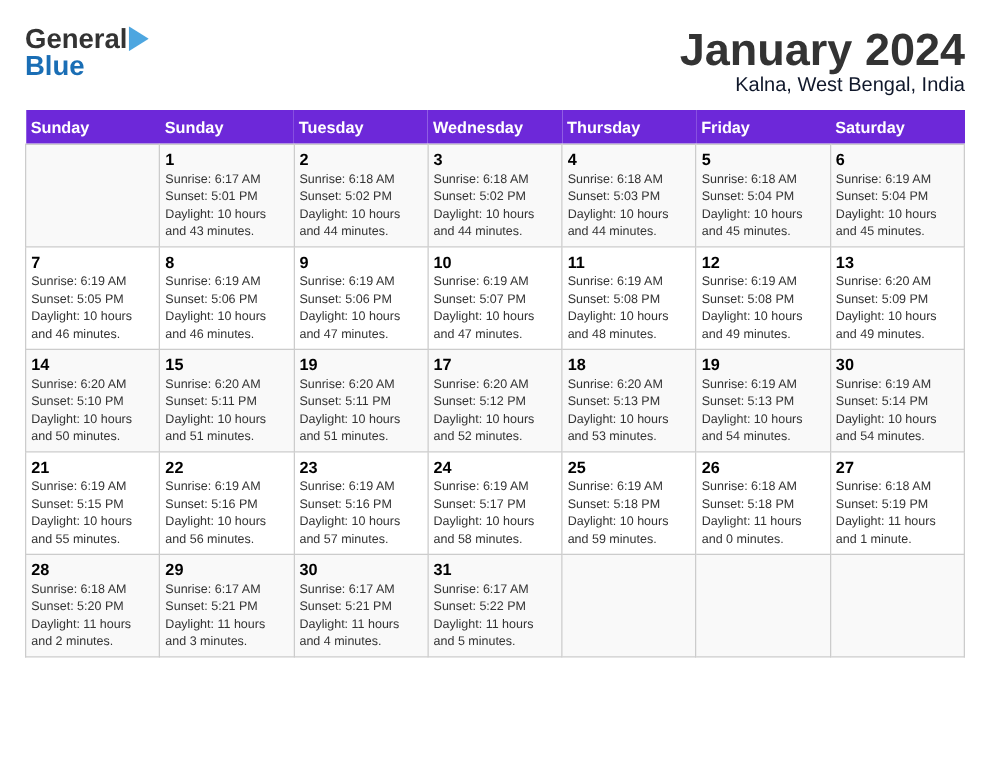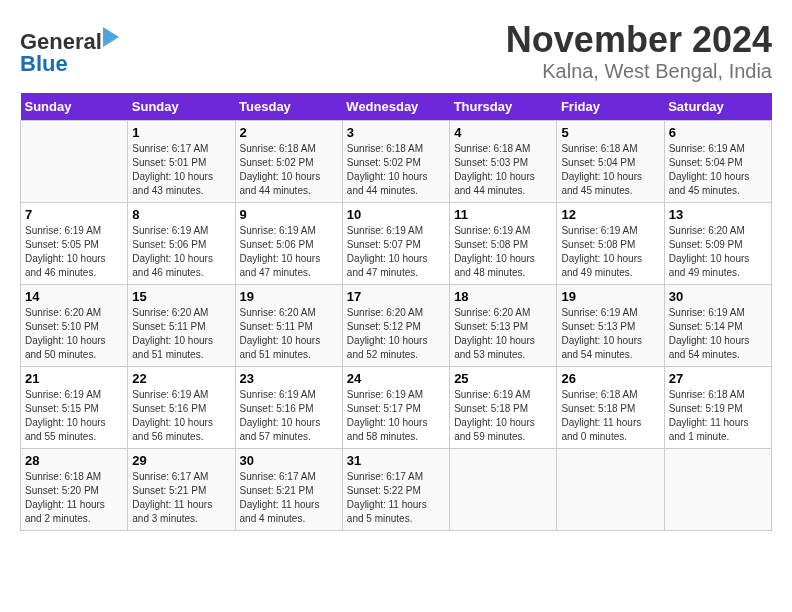--- a/index.html
+++ b/index.html
@@ -24,23 +24,23 @@
     .title-area {
       text-align: right;
     }
     .title-area h1 {
       font-size: 36px;
       font-weight: bold;
       color: #333;
       line-height: 1.1;
     }
     .title-area h2 {
-      font-size: 20px;
+      font-size: 16px;
       font-weight: normal;
-      color: #737373;
+      color: #0f172a;
     }
     table {
       width: 100%;
       border-collapse: collapse;
       font-size: 11px;
     }
     thead tr th {
       background-color: #6d28d9;
       color: #fff;
       padding: 6px 4px;
@@ -71,29 +71,29 @@
       color: #333;
       line-height: 1.4;
     }
   </style>
 </head>
 <body>
 
 <div class="header">
   <div class="logo">
     <div style="display:flex;align-items:center;line-height:1;">
-      <span style="font-size:22px;font-weight:bold;color:#333;margin-top:11px;">General</span>
+      <span style="font-size:22px;font-weight:bold;color:#333;">General</span>
       <svg width="16" height="20" viewBox="0 0 16 20" style="margin-left:1px;">
         <polygon points="0,0 16,10 0,20" fill="#4da6e0"></polygon>
       </svg>
     </div>
     <div style="font-size:22px;font-weight:bold;color:#1a6eb5;line-height:1;">Blue</div>
   </div>
   <div class="title-area">
-    <h1>November 2024</h1>
+    <h1>January 2024</h1>
     <h2>Kalna, West Bengal, India</h2>
   </div>
 </div>
 
 <table>
   <thead>
     <tr>
 
     <th>Sunday</th>
         <th>Sunday</th>

